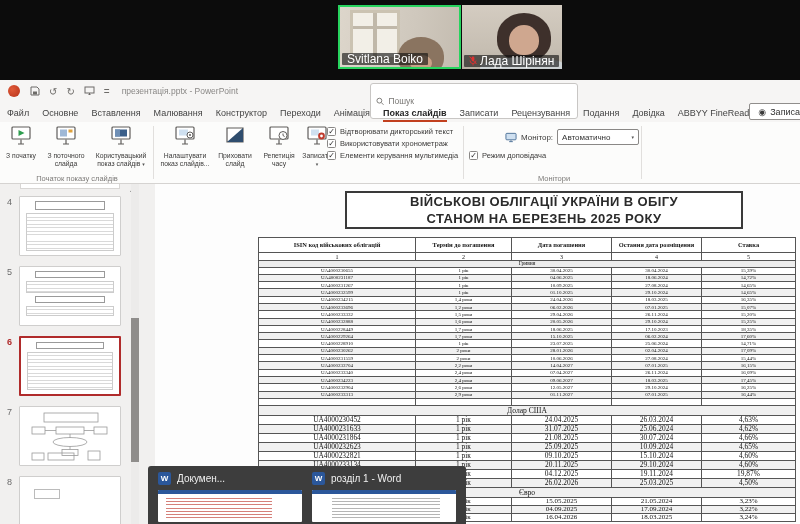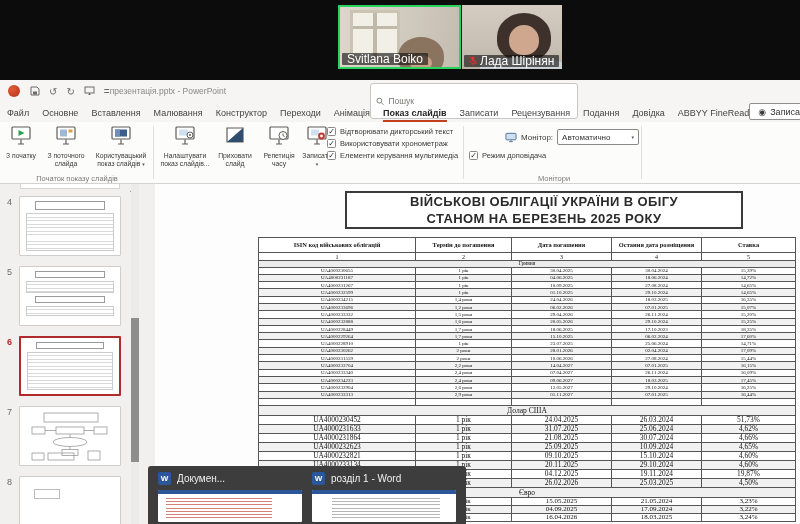--- a/index.html
+++ b/index.html
@@ -23,21 +23,21 @@
   .sh2 { position:absolute; left:18px; bottom:-10px; width:88px; height:22px; border-radius:50% 50% 0 0; background:#cdd2d4; }
   .name-tag { position:absolute; left:2px; bottom:2px; display:flex; align-items:center; gap:3px;
       background:rgba(15,15,15,.62); color:#fff; font-size:12px; line-height:12px; padding:0 5px; border-radius:1px; }
 
   
   .pp { position:absolute; left:0; top:80px; width:800px; height:444px; background:#f6f5f4; }
   .titlebar { position:relative; height:22px; display:flex; align-items:center; padding-left:8px; }
   .pp-logo { width:12px; height:12px; border-radius:50%; background:radial-gradient(circle at 35% 35%, #e05a38, #b7321a); margin-right:10px; }
   .qa { display:flex; align-items:center; gap:9px; color:#6d6b68; font-size:10px; }
   .qa svg { display:block; }
-  .doc-title { margin-left:0; font-size:8.5px; color:#8a8886; }
+  .doc-title { margin-left:12px; font-size:8.5px; color:#8a8886; }
   .searchbox { position:absolute; left:370px; top:3px; width:208px; height:16px; background:#fff;
       border:1px solid #c8c6c4; border-radius:3px; display:flex; align-items:center; padding:17px 5px; gap:4px; }
   .searchbox input { border:none; outline:none; width:100%; font-size:8.5px; color:#444; background:transparent; }
   .searchbox input::placeholder { color:#7a7875; }
 
   .menubar { position:relative; height:20px; display:flex; align-items:flex-end; padding:0 0 0 7px; }
   .tabs { display:flex; gap:13px; align-items:center; }
   .tab { font-size:9px; color:#444; padding-bottom:4px; white-space:nowrap; }
   .tab.active { font-weight:bold; color:#262626; border-bottom:2.5px solid #c2401f; padding-bottom:2px; }
   .rec-btn { position:absolute; right:-18px; top:1px; height:17px; display:flex; align-items:center; gap:4px;
@@ -523,21 +523,21 @@
                 <td></td>
               </tr>
               <tr class="band-l">
                 <td colspan="5">Долар США</td>
               </tr>
               <tr class="lg">
                 <td>UA4000230452</td>
                 <td>1 рік</td>
                 <td>24.04.2025</td>
                 <td>26.03.2024</td>
-                <td>51,73%</td>
+                <td>4,63%</td>
               </tr>
               <tr class="lg alt">
                 <td>UA4000231633</td>
                 <td>1 рік</td>
                 <td>31.07.2025</td>
                 <td>25.06.2024</td>
                 <td>4,62%</td>
               </tr>
               <tr class="lg">
                 <td>UA4000231864</td>

